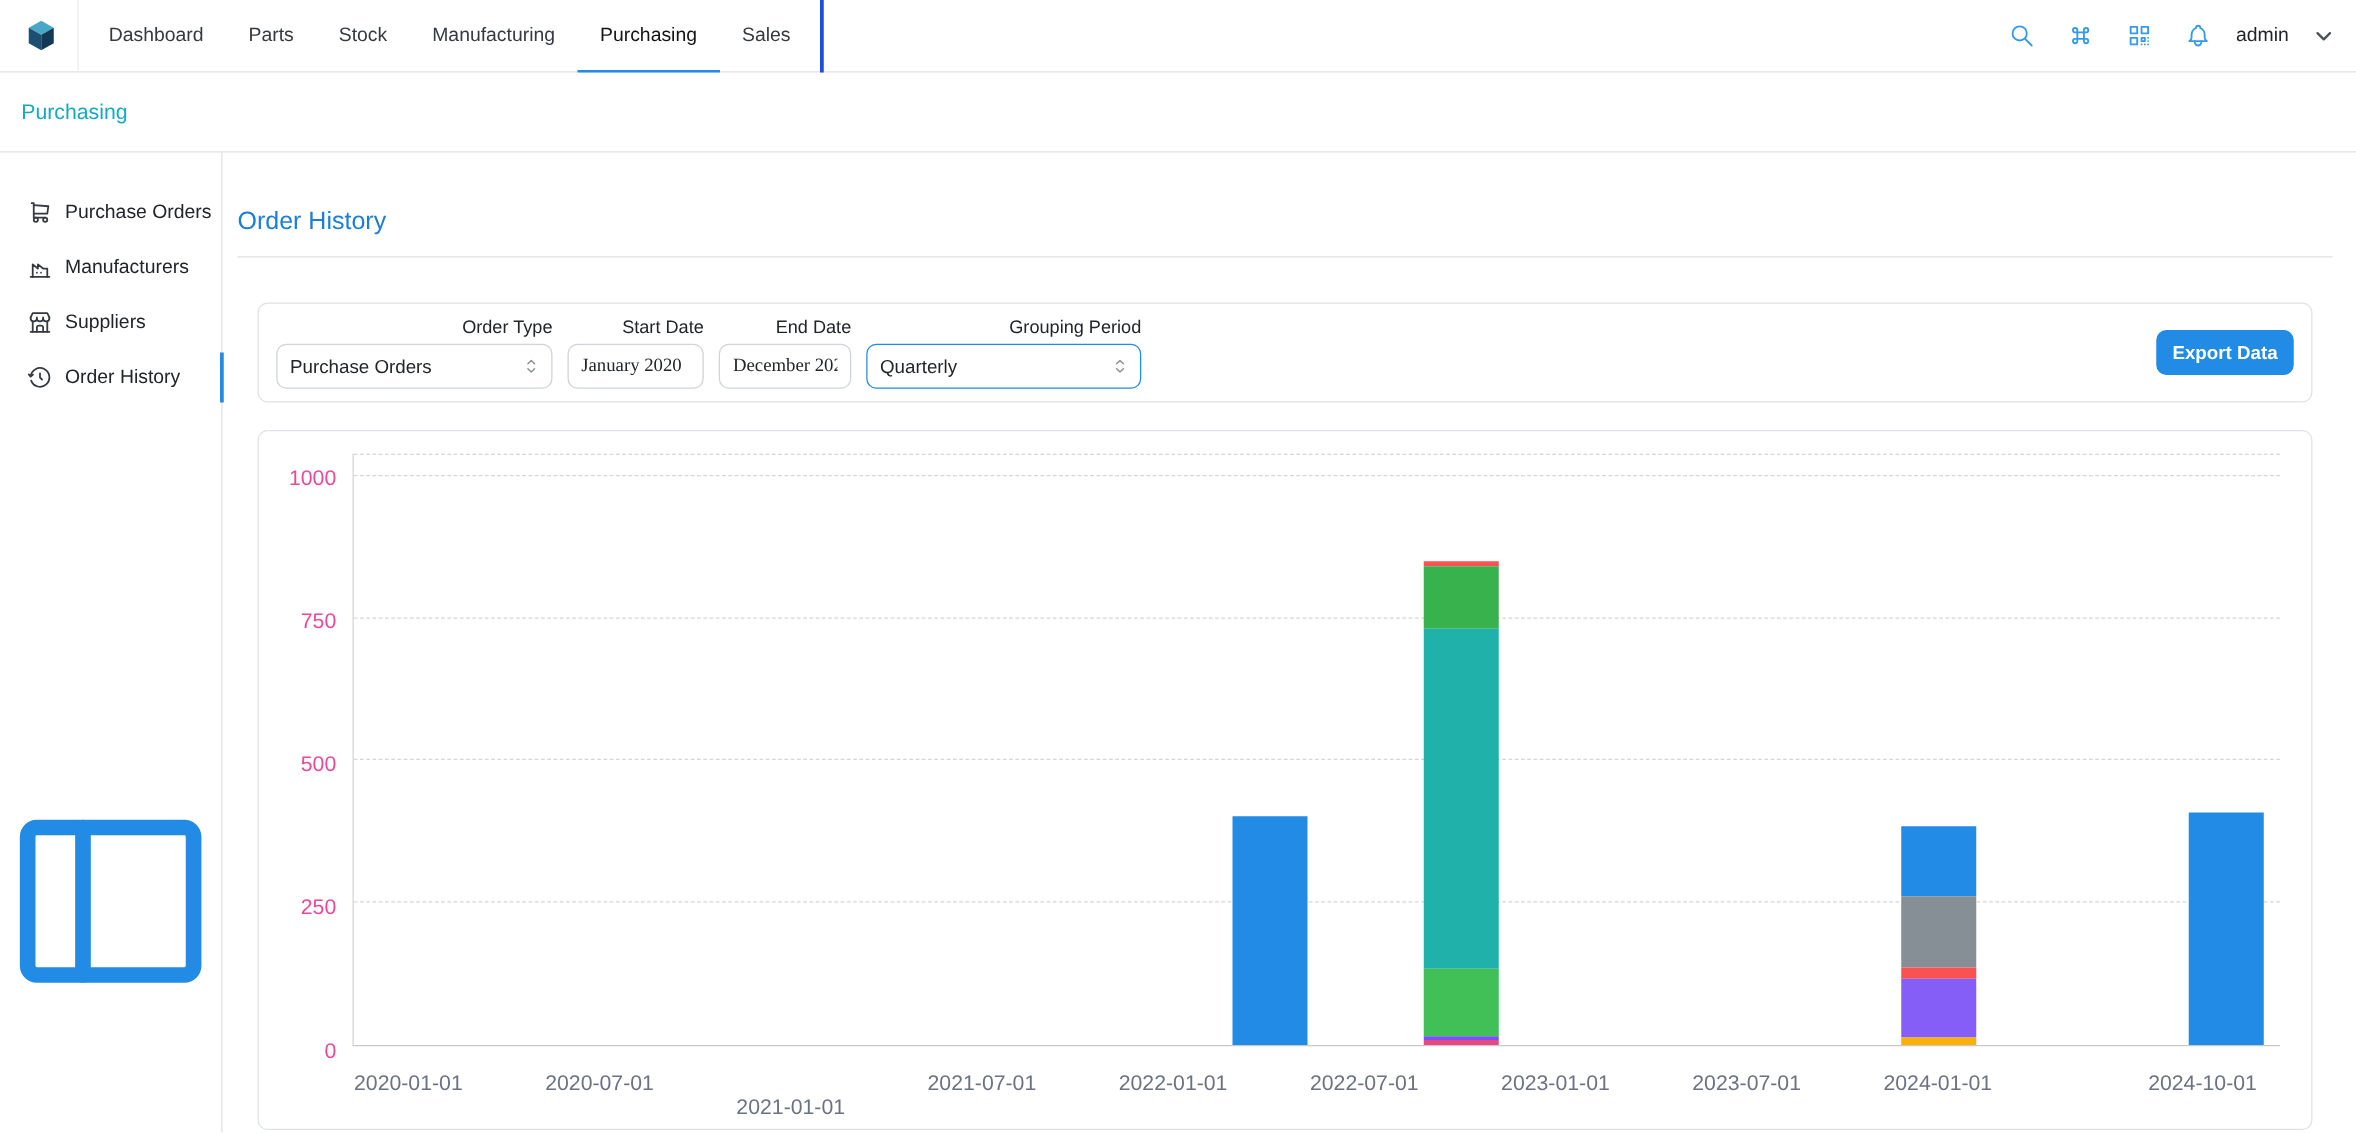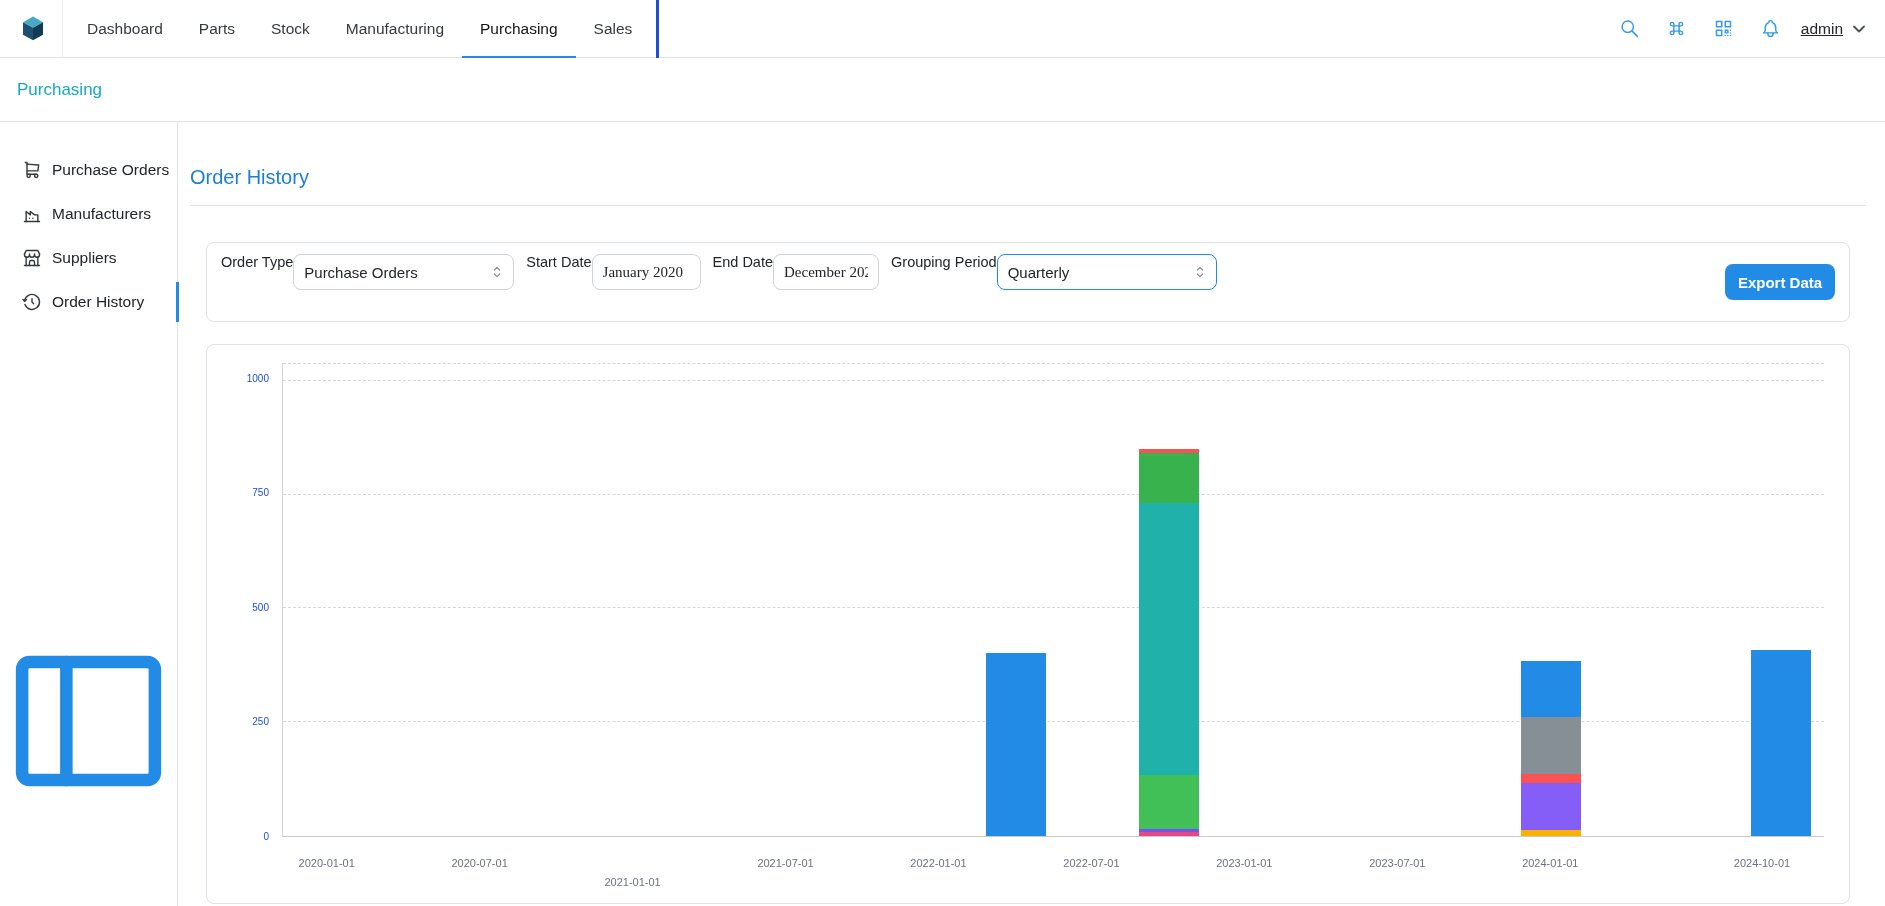--- a/index.html
+++ b/index.html
@@ -10,21 +10,21 @@
   .topbar { height:58px; display:flex; align-items:center; padding:0 16px; border-bottom:1px solid #dee2e6; }
   .logo { width:30px; height:30px; margin:0 14px 0 2px; flex:none; }
   .nav-tabs { display:flex; align-items:stretch; height:58px; border-left:1px solid #e9ecef; border-right:3px solid #1d4ed8; padding:0 6px; }
   .nav-tab { display:flex; align-items:center; padding:0 18px; font-size:15.5px; color:#343a40; cursor:pointer;
              border-top:2px solid transparent; border-bottom:2px solid transparent; white-space:nowrap; }
   .nav-tab.active { border-bottom-color:#228be6; color:#141414; }
   .topbar-spacer { flex:1; }
   .topbar-actions { display:flex; align-items:center; gap:26px; margin-right:20px; }
   .action-icon { width:21px; height:21px; color:#339af0; cursor:pointer; }
   .icon-slot svg { display:block; width:100%; height:100%; }
-  .user-menu { display:flex; align-items:center; gap:6px; cursor:pointer;text-decoration:underline; }
+  .user-menu { display:flex; align-items:center; gap:18px; cursor:pointer; }
   .user-name { font-size:15.5px; color:#212529; }
   .chev { width:20px; height:20px; color:#495057; }
   .chev svg { stroke-width:2.2; }
 
   
   .breadcrumb-bar { height:64px; display:flex; align-items:center; padding:0 17px; border-bottom:1px solid #dee2e6; }
   .breadcrumb-link { font-size:17px; color:#15aabf; cursor:pointer; }
 
   
   .content { display:flex; height:784px; }
@@ -36,42 +36,42 @@
   .side-icon { width:20px; height:20px; flex:none; color:#343a40; }
   .collapse-btn { margin:16px 0 0 22px; width:19px; height:19px; color:#228be6; cursor:pointer; }
 
   .main { flex:1; padding:0 19px 0 12px; }
   .page-title { margin-top:44px; font-size:20px; font-weight:500; color:#1c7ed6; }
   .title-divider { margin-top:16px; border:none; border-top:1px solid #dee2e6; height:0; }
 
   
   .filter-card { margin:36px 16px 0; height:80px; border:1px solid #dee2e6; border-radius:8px;
                  padding:11px 14px; display:flex; gap:12px; align-items:flex-start; background:#fff; }
-  .field { display:flex; flex-direction:row; }
+  .field { display:flex; flex-direction:column;align-items:flex-end; }
   .field-label { font-size:14.5px; font-weight:500; margin-bottom:5px; color:#212529; }
   .select-box { height:36px; border:1px solid #ced4da; border-radius:8px; display:flex; align-items:center;
                 justify-content:space-between; padding:0 8px 0 10px; font-size:15px; background:#fff; cursor:pointer; }
   .select-box.focused { border:1.5px solid #228be6; }
   .text-input { height:36px; border:1px solid #ced4da; border-radius:8px; padding:0 10px; font-size:15px;
                 font-family:Liberation Serif, serif; color:#212529; background:#fff; width:100%; }
   .w-ordertype { width:221px; }
   .w-start { width:109px; }
   .w-end { width:106px; }
   .w-grouping { width:220px; }
   .selector-icon { width:16px; height:16px; margin-left:8px; flex:none; color:#868e96; }
   .export-btn { margin-left:auto; align-self:center; width:110px; height:36px; background:#228be6; color:#fff;
                 border:none; border-radius:8px; font-size:15px; font-weight:600; font-family:inherit; cursor:pointer; }
 
   
   .chart-card { position:relative; margin:22px 16px 0; height:560px; border:1px solid #dee2e6; border-radius:8px; background:#fff; }
   .chart-plot { position:absolute; left:75px; right:25px; top:18px; bottom:66px;
                 border-left:1px solid #d4d4d4; border-bottom:1px solid #c9c9c9; }
   .gridline { position:absolute; left:0; right:0; height:0; border-top:1px dashed #d6d6d6; }
-  .y-label { position:absolute; left:0; width:62px; text-align:right; font-size:10px; color:#1d4ed8; }
-  .x-label { position:absolute; top:512px; transform:translateX(-50%); font-size:11px; color:#6b7280; white-space:nowrap; }
+  .y-label { position:absolute; left:0; width:62px; text-align:right; font-size:17px; color:#ec4899; }
+  .x-label { position:absolute; top:512px; transform:translateX(-50%); font-size:17px; color:#6b7280; white-space:nowrap; }
   .bar { position:absolute; bottom:0; width:60px; display:flex; flex-direction:column-reverse; }
   .bar-seg { width:100%; flex:none; }
 </style>
 </head>
 <body>
 
 <header class="topbar">
   <svg class="logo" viewBox="0 0 24 24">
     <polygon points="12,2 20,6.5 12,11 4,6.5" fill="#4aa8c7"></polygon>
     <polygon points="4,6.5 12,11 12,21 4,16.5" fill="#1d4f72"></polygon>

